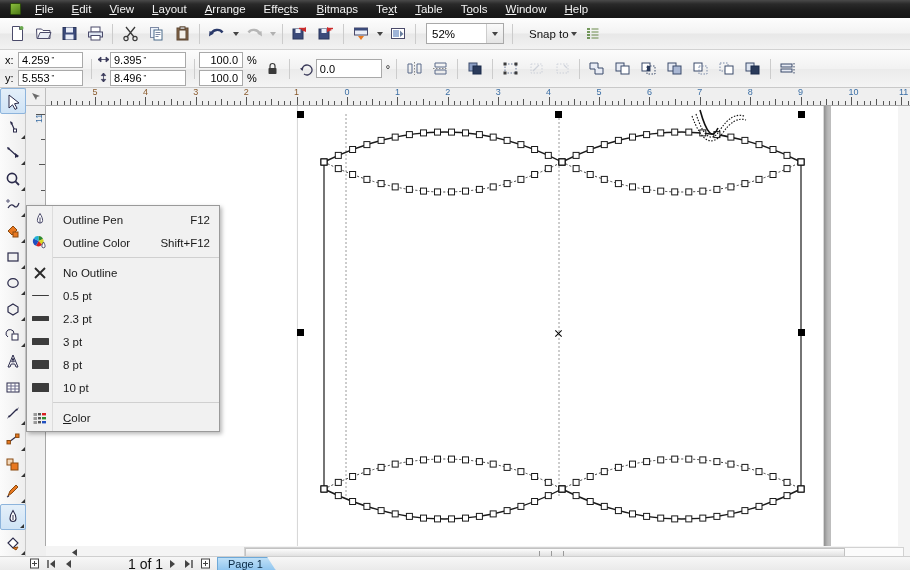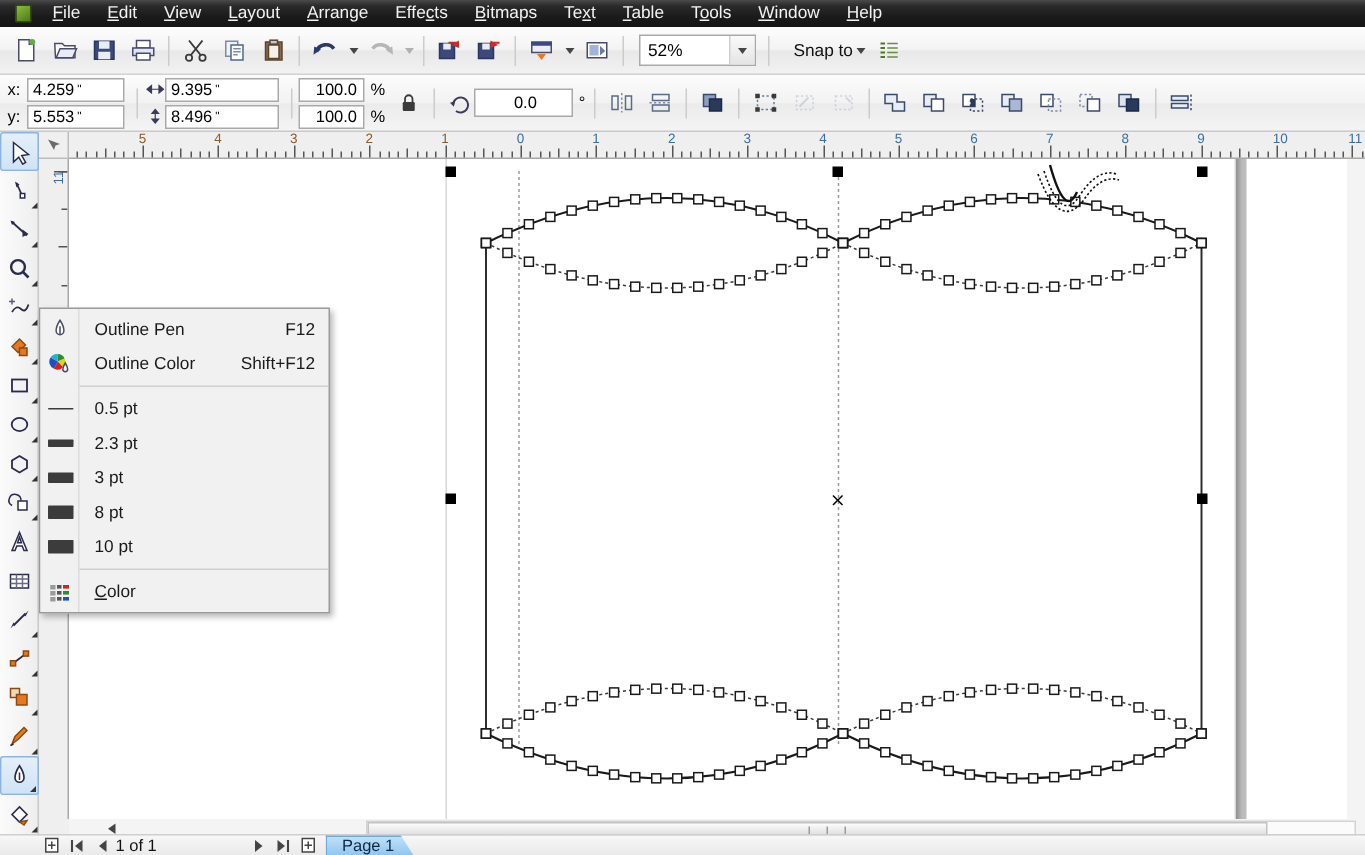--- a/index.html
+++ b/index.html
@@ -199,21 +199,21 @@
   }
   .hscroll-thumb .grip { position:absolute; left:50%; top:2px; width:1px; height:5px; background:#9a9a9a; }
   .pagebar {
     position: absolute; left: 0; top: 556px; width: 910px; height: 14px;
     background: linear-gradient(to bottom,#f7f7f7,#eaeaea);
     border-top: 1px solid #cfcfcf; display: flex; align-items: center;
   }
   .nav-btn {
     width: 17px; height: 13px; display:flex; align-items:center; justify-content:center; cursor: default;
   }
-  .pagecount { font-size: 11px; color: #111; width: 86px; text-align: left; }
+  .pagecount { font-size: 14px; color: #111; width: 86px; text-align: right; }
   .pagetab {
     display: flex; align-items: center; height: 14px; padding: 0 12px 0 10px;
     background: linear-gradient(to bottom,#bfe0f7,#8dc4ef);
     font-size: 11px; color: #0a2a44; margin-left: 3px;
     clip-path: polygon(0 0, calc(100% - 9px) 0, 100% 100%, 0 100%);
     border: 1px solid #6ea9d8; border-bottom: none;
   }
   .vscroll-strip {
     position:absolute; left:898px; top:106px; width:12px; height:440px; background:#f4f4f4;
   }
@@ -456,21 +456,21 @@
 
     <div class="tsep"></div>
 
     <div class="rot-group">
       <span class="sz-icon" style="width:18px;">
         <svg width="15" height="14" viewBox="0 0 15 14">
             <path d="M3 8a5 5 0 1 1 2 4" fill="none" stroke="#3a3a5a" stroke-width="1.3"></path>
             <path d="M1 6.5l3.5-1-1 3.6z" fill="#3a3a5a"></path>
           </svg>
       </span>
-      <div class="field w-rot" style="height:19px;justify-content:center;">
+      <div class="field w-rot" style="height:19px;">
         <span>0.0</span>
       </div>
       <span class="deg">°</span>
     </div>
 
     <div class="tsep" style="margin-left:6px;"></div>
 
     <div class="tbtn">
       <svg width="17" height="15" viewBox="0 0 17 15">
         <path d="M2 3h4v9h-4z" fill="none" stroke="#5a6a8a"></path>
@@ -1093,20 +1093,29 @@
             <path d="M6.5 6 L1.7 3.4 A5 5 0 0 1 6.5 1 Z" fill="#20b0d8"></path>
             <path d="M11.5 7c1 1.6 1.6 3.1 1.6 4.2a1.6 1.6 0 0 1-3.2 0c0-1.1.6-2.6 1.6-4.2z" fill="#fff" stroke="#4a4a6a"></path>
           </svg>
         </div>
         <div class="fm-label">Outline Color</div>
         <div class="fm-accel">Shift+F12</div>
       </div>
       <div class="fm-sep"></div>
       <div class="fm-item">
         <div class="fm-icon">
+          <svg width="16" height="16" viewBox="0 0 16 16">
+            <path d="M3 3l10 10M13 3L3 13" stroke="#2a2a2a" stroke-width="1.9"></path>
+          </svg>
+        </div>
+        <div class="fm-label">No Outline</div>
+        <div class="fm-accel"></div>
+      </div>
+      <div class="fm-item">
+        <div class="fm-icon">
           <span class="lw" style="display:block;width:17px;height:1.0px;"></span>
         </div>
         <div class="fm-label">0.5 pt</div>
         <div class="fm-accel"></div>
       </div>
       <div class="fm-item">
         <div class="fm-icon">
           <span class="lw" style="display:block;width:17px;height:5.8px;"></span>
         </div>
         <div class="fm-label">2.3 pt</div>

